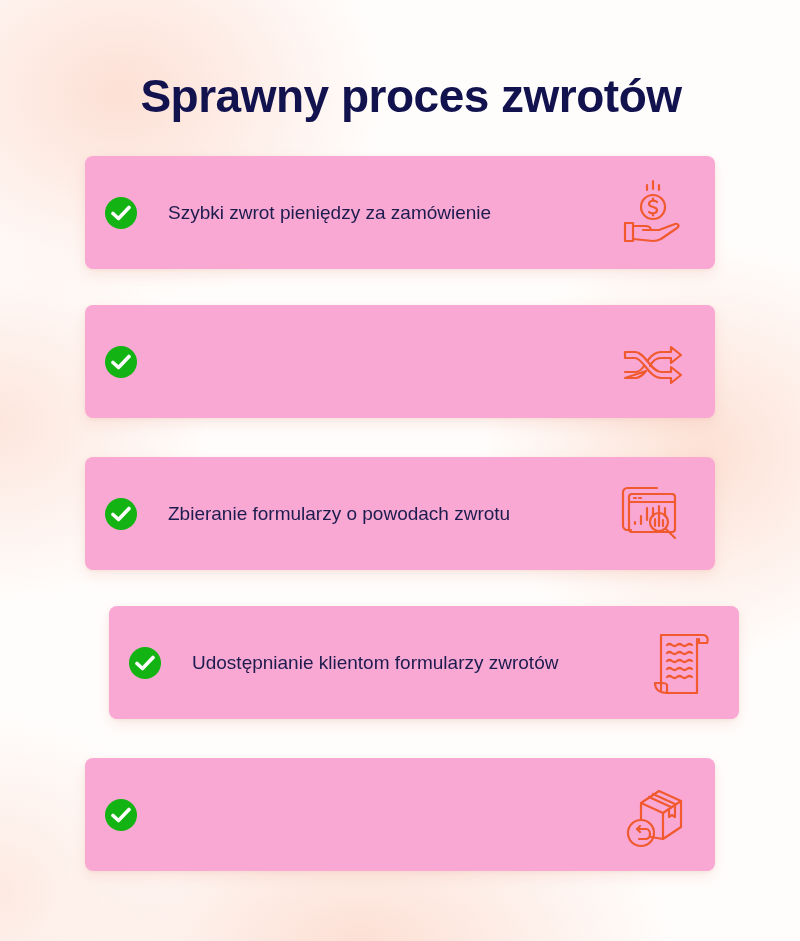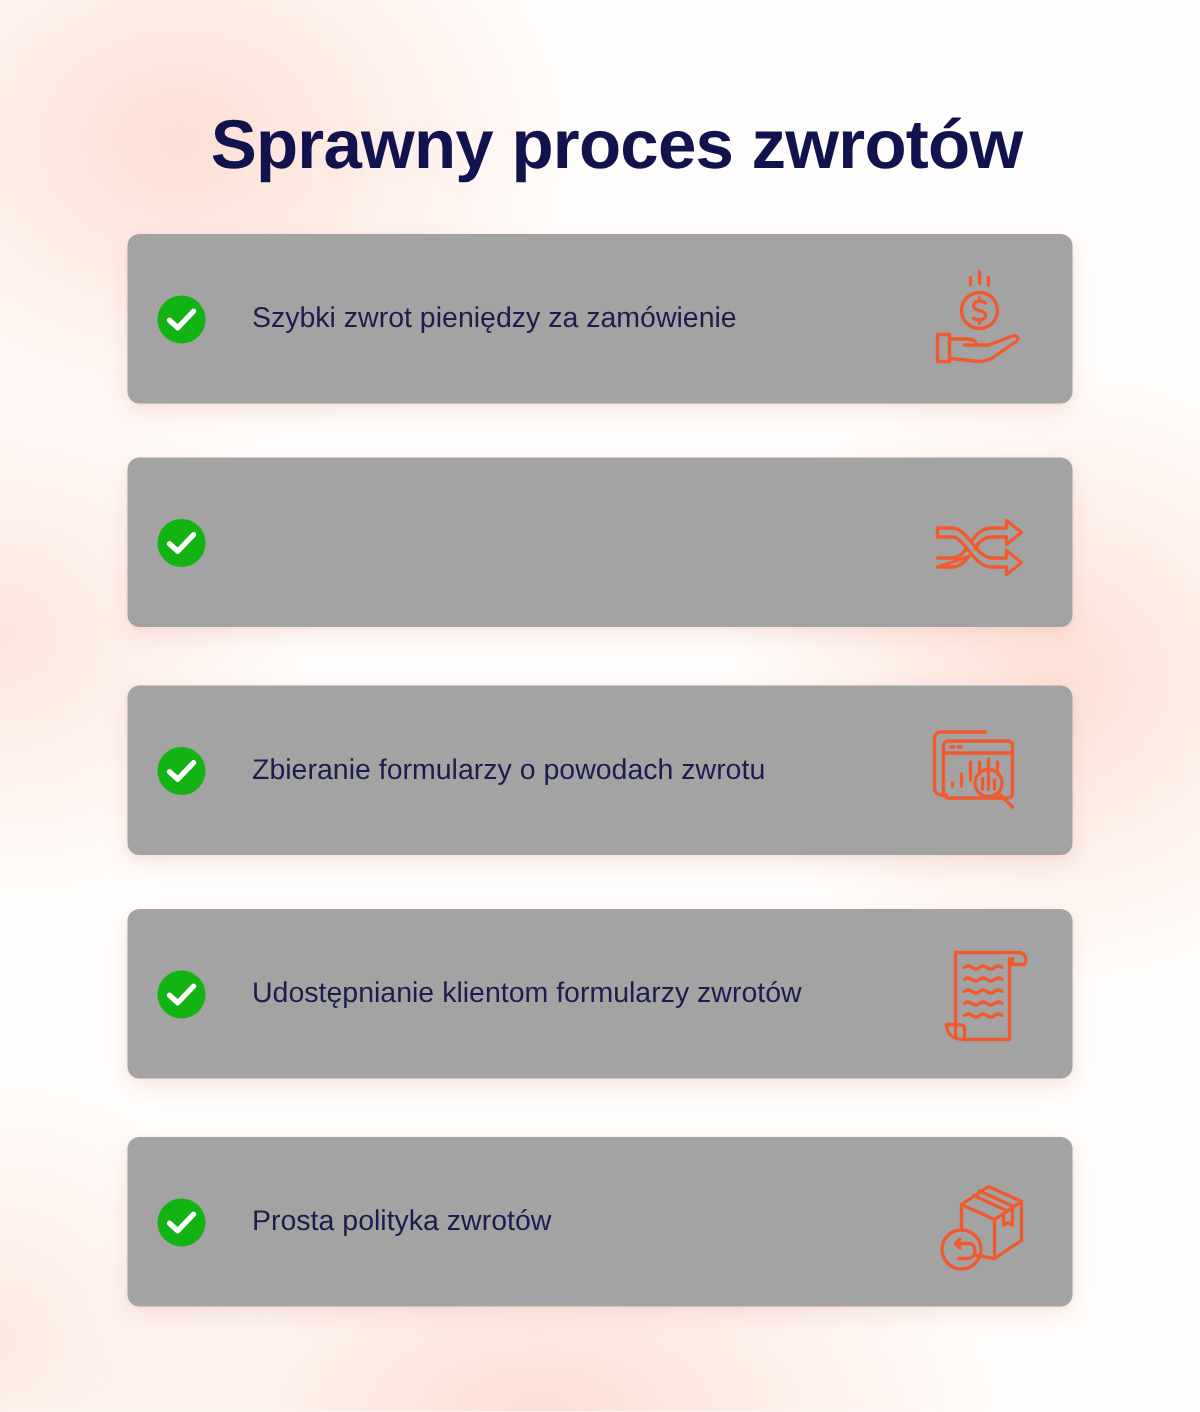--- a/index.html
+++ b/index.html
@@ -14,21 +14,21 @@
       radial-gradient(ellipse 260px 260px at 0% 95%, rgba(252,225,214,0.7), rgba(255,255,255,0) 70%),
       #fffdfc;
   }
   .title {
     position:absolute; left:0; top:58px; width:800px; text-align:center;
     font-size:46px; font-weight:700; color:#12124e; letter-spacing:-0.5px;
     margin:11px;
   }
   .card {
     position:absolute; left:85px; width:630px; height:113px;
-    background:#a3a3a3; border-radius:8px;
+    background:#f9a8d4; border-radius:8px;
     box-shadow: 0 6px 14px rgba(230,170,150,0.22), 0 1px 3px rgba(220,160,140,0.15);
   }
   .check {
     position:absolute; left:20px; top:50%; margin-top:-16px;
     width:32px; height:32px; border-radius:50%; background:#12b312;
     display:flex; align-items:center; justify-content:center;
   }
   .text {
     position:absolute; left:83px; top:50%; transform:translateY(-50%);
     width:400px; font-size:19px; line-height:26px; color:#1c1c4e;
@@ -102,21 +102,21 @@
         <line x1="48" y1="38" x2="48" y2="30"></line>
       <circle cx="42" cy="44" r="9"></circle>
       <line x1="38" y1="48" x2="38" y2="41"></line>
         <line x1="42" y1="48" x2="42" y2="39"></line>
         <line x1="46" y1="48" x2="46" y2="42"></line>
       <line x1="49" y1="51" x2="58" y2="60"></line>
     </svg>
   </div>
 </div>
 
-<div class="card" style="top:606px;">
+<div class="card" style="top:606px;margin-left:24px;">
   <div class="check">
     <svg width="20" height="16" viewBox="0 0 20 16">
         <path d="M2 8.5 L7.5 13.5 L18 2.5" fill="none" stroke="#fff" stroke-width="3.6" stroke-linecap="round" stroke-linejoin="round"></path>
       </svg>
   </div>
   <div class="text">Udostępnianie klientom formularzy zwrotów</div>
   <div class="icon">
     <svg viewBox="0 0 72 72" fill="none" stroke="#f05a2e" stroke-width="2.2" stroke-linecap="round" stroke-linejoin="round">
       <path d="M20 64 L20 8 L62 8 C66 8 68 12 66 16 L58 16 L58 12"></path>
       <path d="M56 12 L56 66 L26 66"></path>
@@ -129,21 +129,20 @@
     </svg>
   </div>
 </div>
 
 <div class="card" style="top:758px;">
   <div class="check">
     <svg width="20" height="16" viewBox="0 0 20 16">
         <path d="M2 8.5 L7.5 13.5 L18 2.5" fill="none" stroke="#fff" stroke-width="3.6" stroke-linecap="round" stroke-linejoin="round"></path>
       </svg>
   </div>
-  <div class="text">Prosta polityka zwrotów</div>
   <div class="icon">
     <svg viewBox="0 0 72 72" fill="none" stroke="#f05a2e" stroke-width="2.2" stroke-linecap="round" stroke-linejoin="round">
       <path d="M24 24 L42 12 L64 22 L46 34 Z"></path>
       <path d="M46 34 L46 60 L64 48 L64 22"></path>
       <path d="M24 24 L24 40 M34 58 L46 60"></path>
       <path d="M32 18 L54 28 M36 15 L58 25"></path>
       <path d="M52 30 L52 38 L55 36 L58 38 L58 27"></path>
       <circle cx="24" cy="54" r="13"></circle>
       <path d="M20 50 L29 50 C32 50 33 53 33 55 C33 58 31 60 28 60 L22 60"></path>
       <path d="M23 47 L20 50 L23 53"></path>

